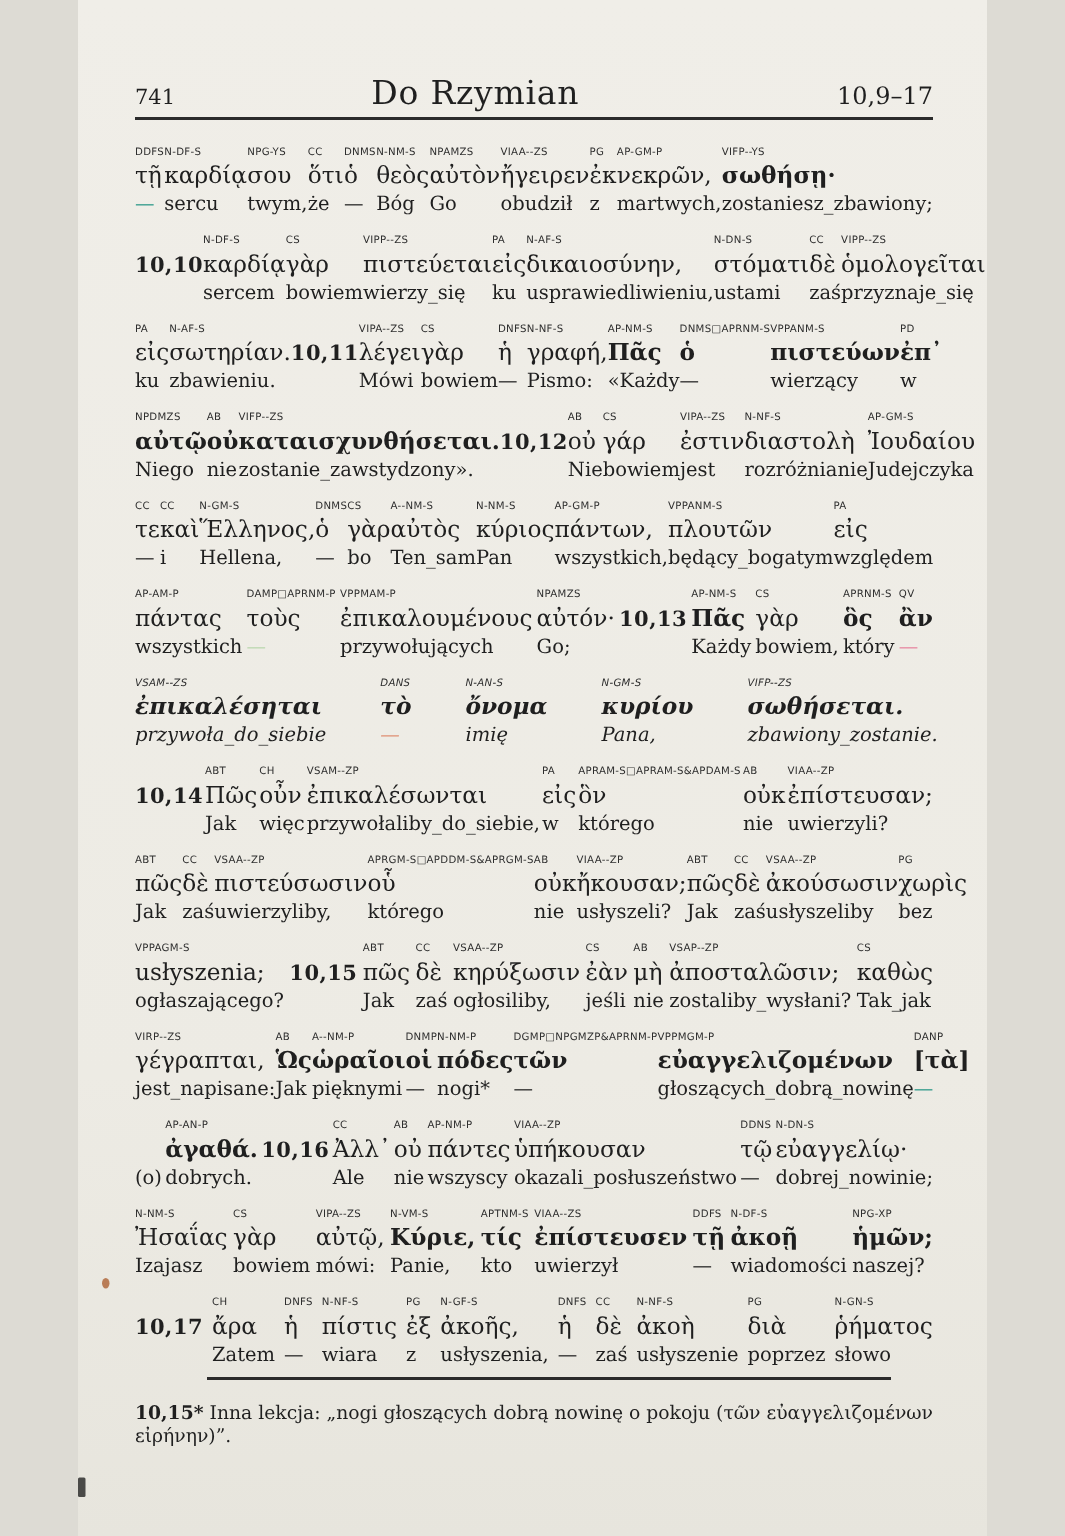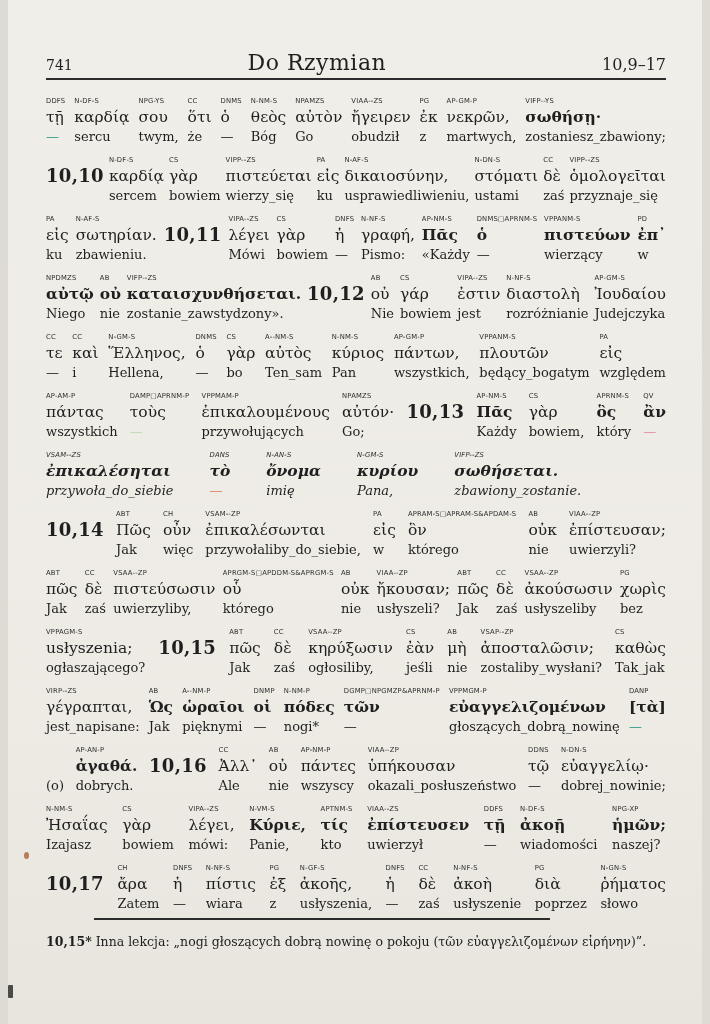--- a/index.html
+++ b/index.html
@@ -1,18 +1,18 @@
 <!DOCTYPE html>
 <html><head>
 <meta charset="utf-8">
 <style>
   html,body{margin:0;padding:0;background:#dddbd4;}
   .page{
     position:relative;
-    width:694px;height:1024px;
+    width:606px;height:1024px;
     margin:0 auto;
     background:linear-gradient(180deg,#f0eee8 0%,#edebe4 70%,#e7e5dd 100%);
     font-family:"DejaVu Serif",serif;
     color:#1f1f1f;
     box-sizing:border-box;
     padding:50px 36px 0 38px;
     overflow:hidden;
   }
   .header{display:flex;align-items:baseline;border-bottom:2px solid #2b2b2b;padding-bottom:3px;}
   .pagenum{font-size:14px;}
@@ -23,21 +23,21 @@
   .line.start{justify-content:flex-start;gap:36px;font-style:italic;}
   .unit{display:flex;flex-direction:column;align-items:flex-start;}
   .code{
     font-family:"DejaVu Sans",sans-serif;
     font-size:6.8px;letter-spacing:.2px;
     height:10px;line-height:10px;
     color:#2e2e2e;white-space:nowrap;
   }
   .greek{font-size:15.5px;height:22px;line-height:22px;white-space:nowrap;}
   .greek.b{font-weight:bold;}
-  .greek .ref{font-weight:bold;font-size:18px;letter-spacing:.3px;}
+  .greek .ref{font-weight:bold;font-size:14px;letter-spacing:.3px;}
   .polish{font-size:13px;height:17px;line-height:17px;white-space:nowrap;}
   .footnote{position:absolute;left:38px;right:36px;top:918px;}
   .fn-rule{width:456px;height:2px;background:#2b2b2b;margin-left:48px;}
   .fn-text{margin-top:14px;font-size:12.5px;}
   .fn-ref{font-weight:bold;}
   .speck-red{position:absolute;left:16px;top:852px;width:5px;height:7px;border-radius:50%;background:#b06a3e;opacity:.85;}
   .speck-dark{position:absolute;left:0px;top:985px;width:5px;height:13px;background:#4a4a48;border-radius:1px;}
 </style>
 </head>
 <body>
@@ -620,21 +620,21 @@
           <div class="greek">Ἠσαΐας</div>
           <div class="polish">Izajasz</div>
         </div>
         <div class="unit">
           <div class="code">CS</div>
           <div class="greek">γὰρ</div>
           <div class="polish">bowiem</div>
         </div>
         <div class="unit">
           <div class="code">VIPA--ZS</div>
-          <div class="greek">λέγει,</div>
+          <div class="greek">αὐτῷ,</div>
           <div class="polish">mówi:</div>
         </div>
         <div class="unit">
           <div class="code">N-VM-S</div>
           <div class="greek b">Κύριε,</div>
           <div class="polish">Panie,</div>
         </div>
         <div class="unit">
           <div class="code">APTNM-S</div>
           <div class="greek b">τίς</div>

